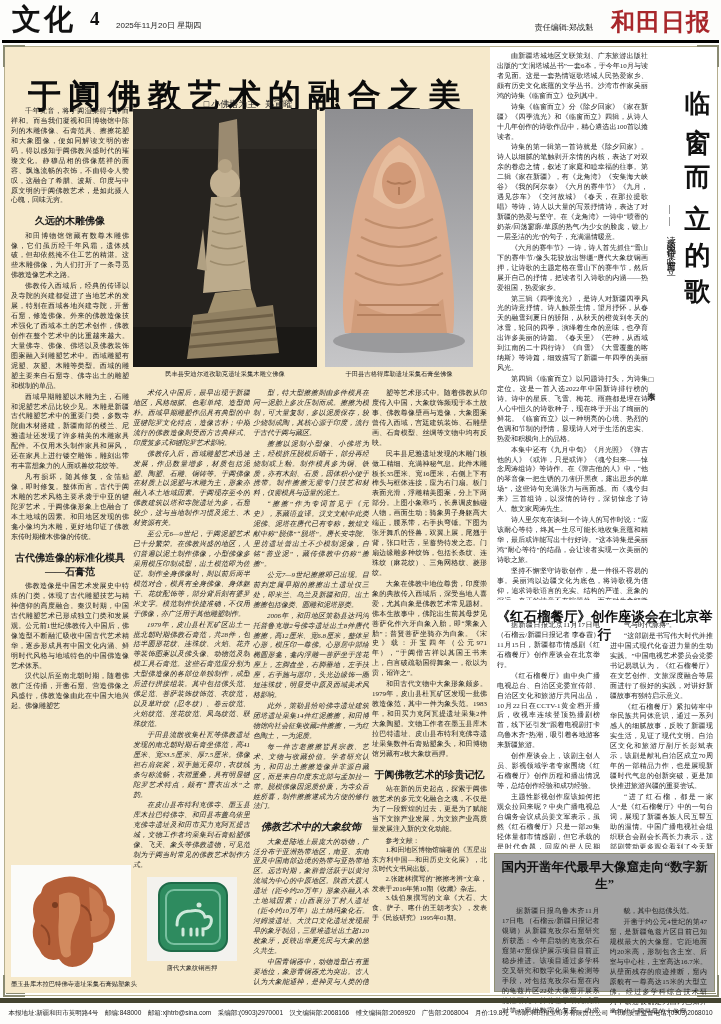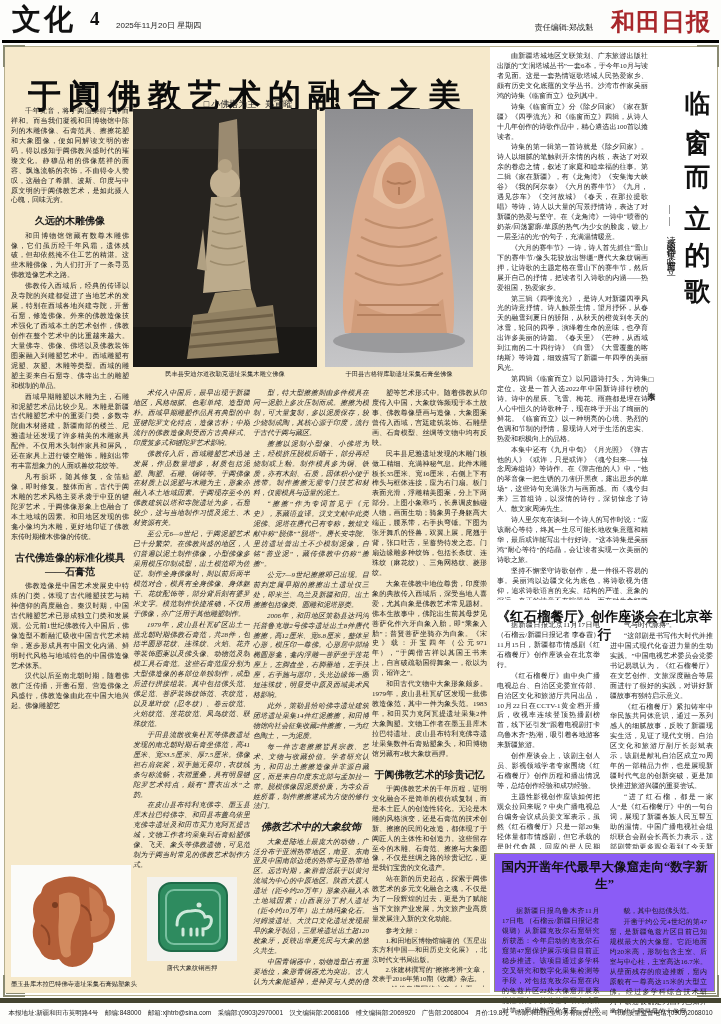--- a/index.html
+++ b/index.html
@@ -50,21 +50,21 @@
   .poem-body{position:absolute;left:5px;top:5px;width:151px;height:548px;font-size:7px;line-height:1.42;
              overflow:hidden;text-align:justify;color:#1c1c1c;}
   .poem-titleblock{position:absolute;left:158px;top:8px;width:64px;height:556px;writing-mode:vertical-rl;}
   .poem-title{font-size:26px;font-weight:bold;letter-spacing:38px;line-height:1.3;padding-top:14px;}
   .poem-subtitle{font-size:9px;letter-spacing:3px;line-height:2.2;padding-top:150px;}
   .poem-author{font-size:8px;line-height:2.4;padding-top:320px;color:#222;}
   .tv-title{position:absolute;left:0;top:550px;width:225px;text-align:center;font-size:13.5px;font-weight:bold;}
   .tv-cols{position:absolute;left:5px;top:574px;width:216px;height:228px;display:flex;gap:10px;
            font-size:7px;line-height:1.42;text-align:justify;color:#1c1c1c;}
   .tv-cols>div{flex:1;overflow:hidden;}
-  .cave-box{position:absolute;left:2px;top:806px;width:219px;height:137px;border:1px solid #8f8f74;background:#8b5cf6;}
+  .cave-box{position:absolute;left:2px;top:806px;width:219px;height:137px;border:1px solid #8f8f74;background:#a3a3a3;}
   .cave-title{margin-top:5px;text-align:center;font-size:12.5px;font-weight:bold;}
   .cave-cols{display:flex;gap:10px;padding:4px 7px 0 7px;font-size:7px;line-height:1.42;height:106px;
              overflow:hidden;text-align:justify;color:#1c1c1c;}
   .cave-cols>div{flex:1;overflow:hidden;}
   
   .footer-bar{position:absolute;left:0;top:998px;width:721px;height:5px;background:#43432f;}
   .footer-line{position:absolute;left:0;top:1009px;width:721px;text-align:center;font-size:6.5px;
                font-family:"Liberation Sans",sans-serif;color:#222;}
 </style>
 </head>
@@ -163,21 +163,20 @@
         <p class="p">中国青铜器中，动物造型占有重要地位，象形青铜器尤为突出。古人认为大象能通神，是神灵与人类的信使。汉代丝路开通后，西方各国常以大象作为珍贵礼物进献中原。</p>
 
       </div>
 
       <div class="col col4">
         <p class="p">塑等艺术形式中。随着佛教从印度传入中国，大象纹饰频现于本土故事、佛教尊像壁画与造像，大象图案曾传入西域，宫廷建筑装饰、石雕壁画、石膏模型、丝绸等文物中均有反映。</p>
         <p class="p">民丰县尼雅遗址发现的木雕门板做工精细、充满神秘气息。此件木雕板长35厘米、宽16厘米，右侧上下有榫头与框体连接，应为右门扇。板门表面光滑，浮雕精美图案，分上下两部分。上图小象乖巧，长鼻调皮触碰人物，画面生动；骑象男子身躯高大端正，腰系带，右手执弯锤。下图为张牙舞爪的怪兽，双翼上展，尾翘于背，张口吐舌，呈蓄势待发之态。门扇边缘雕多种纹饰，包括长条纹、连珠纹（麻花纹）、三角网格纹、菱形纹。</p>
         <p class="p">大象在佛教中地位尊贵，印度崇象的典故传入西域后，深受当地人喜爱，尤其白象是佛教艺术常见题材。佛本生故事中，佛陀出生前其母梦见菩萨化作六牙白象入胎，即“乘象入胎”；普贤菩萨坐骑亦为白象。《宋史》载：开宝四年（公元971年），“于阗僧吉祥以其国王书来上，自言破疏勒国得舞象一，欲以为贡，诏许之”。</p>
         <p class="p">和田古代文物中大象形象颇多。1979年，皮山县杜瓦矿区发现一批佛教造像范，其中一件为象头范。1983年，和田买力克阿瓦提遗址采集2件大象陶塑。文物工作者在墨玉县库木拉巴特遗址、皮山县布特利克佛寺遗址采集数件石膏贴塑象头，和田博物馆另藏有2枚大象纹画押。</p>
         <p class="h3">于阗佛教艺术的珍贵记忆</p>
-        <p class="p">于阗佛教艺术的千年历程，证明文化融合不是简单的模仿或复制，而是本土匠人的创造性转化。无论是木雕的风格演变，还是石膏范的技术创新、擦擦的民间化改造，都体现了于阗匠人的主体性和创造力。这些留存至今的木雕、石膏范、擦擦与大象图像，不仅是丝绸之路的珍贵记忆，更是我们宝贵的文化遗产。</p>
         <p class="p">站在新的历史起点，探索于阗佛教艺术的多元文化融合之魂，不仅是为了一段辉煌的过去，更是为了赋能当下文旅产业发展，为文旅产业高质量发展注入新的文化动能。</p>
         <div class="refs">
           <p class="p">参考文献：</p>
           <p class="p">1.和田地区博物馆编著的《五星出东方利中国—和田历史文化展》，北京时代文书局出版。</p>
           <p class="p">2.张建林撰写的“擦擦考辨”文章，发表于2016年第10期《收藏》杂志。</p>
           <p class="p">3.钱伯泉撰写的文章《大石、大食、萨子、喀什的王朝考实》，发表于《民族研究》1995年01期。</p>
 
         </div>
       </div>
 

